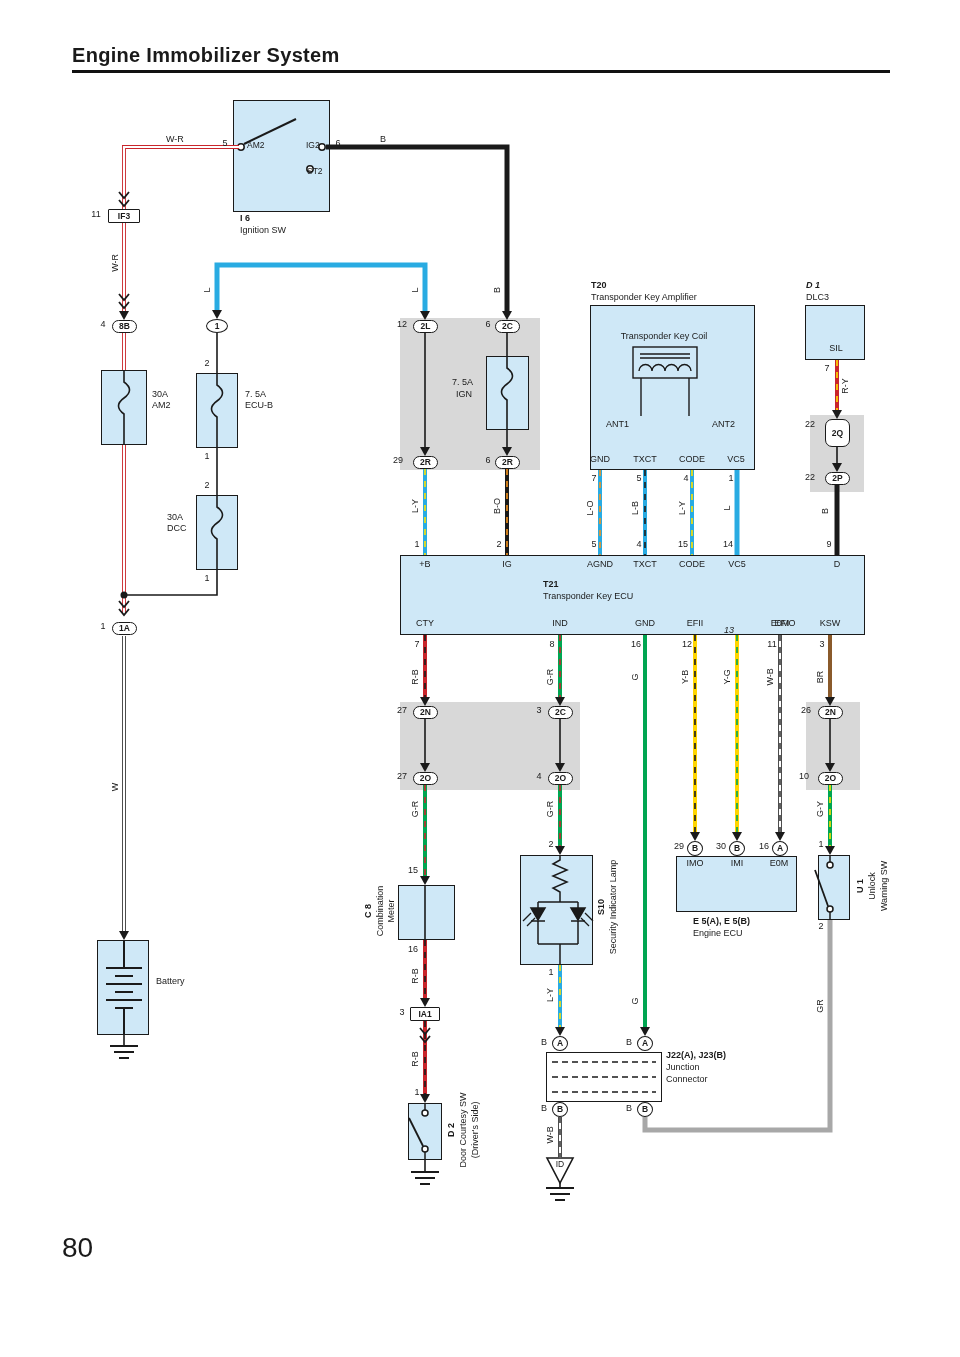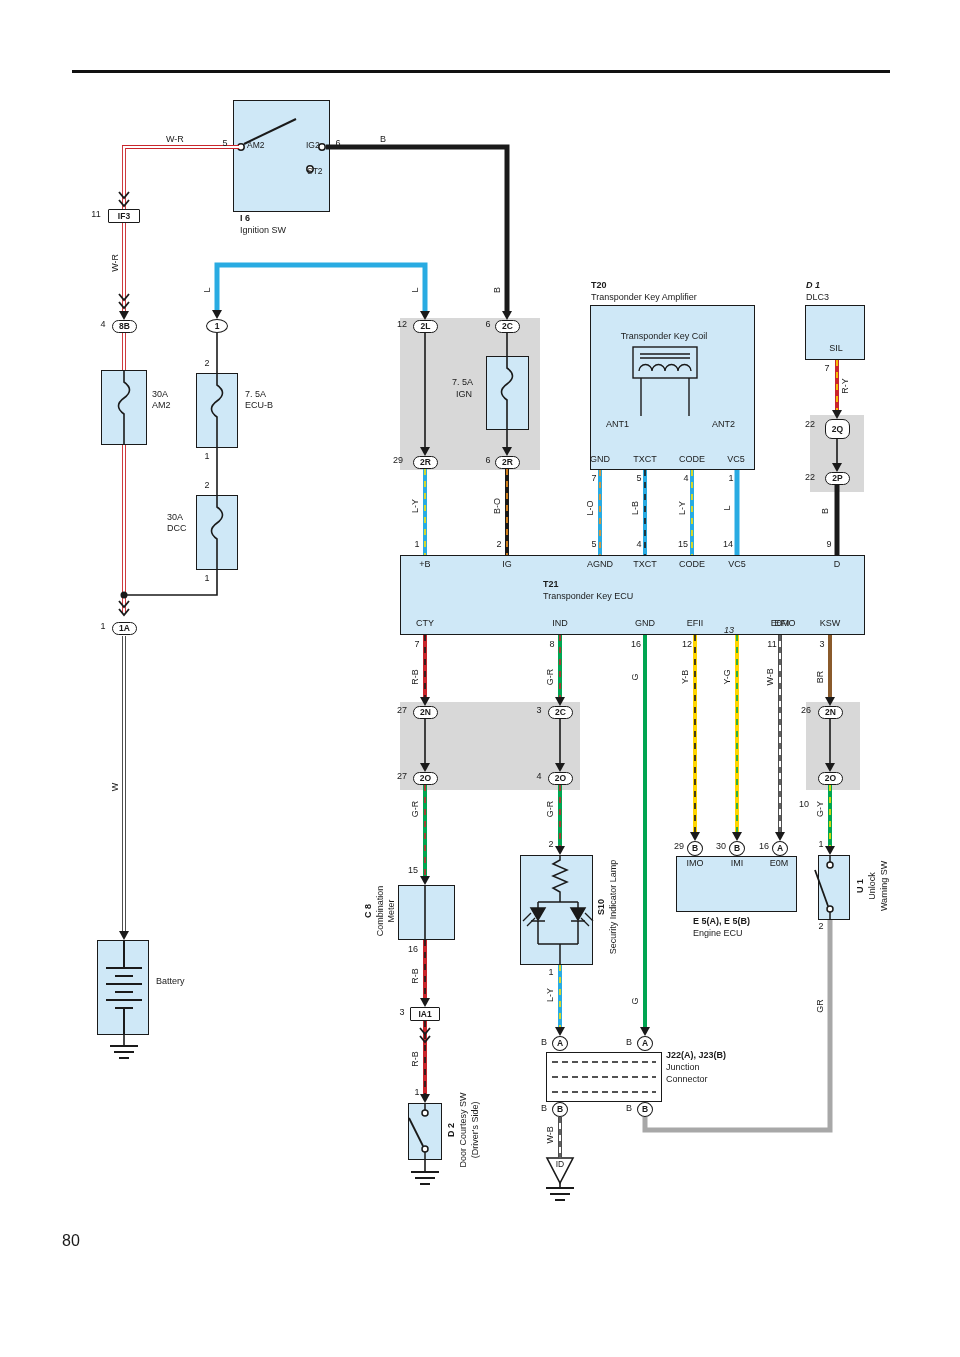--- a/index.html
+++ b/index.html
@@ -1,21 +1,21 @@
 <!DOCTYPE html>
 <html><head>
 <meta charset="utf-8">
 <style>
   *{box-sizing:border-box}
   html,body{margin:0;padding:0;background:#ffffff}
   body{font-family:"Liberation Sans",sans-serif;color:#1a1a1a}
   #page{position:relative;width:960px;height:1357px;background:#fff;overflow:hidden}
   #title{position:absolute;left:72px;top:44px;font-size:20px;font-weight:bold;letter-spacing:.3px}
   #title-rule{position:absolute;left:72px;top:70px;width:818px;height:3px;background:#111}
-  #page-number{position:absolute;left:62px;top:1232px;font-size:16px}
+  #page-number{position:absolute;left:62px;top:1232px;font-size:28px}
   #boxes-layer,#labels-layer{position:absolute;inset:0}
   #boxes-layer{z-index:1}
   #wire-layer{position:absolute;left:0;top:0;z-index:2;pointer-events:none}
   #labels-layer{z-index:3;pointer-events:none}
   .box{position:absolute}
   .box.component{background:#cfe8f7;border:1.4px solid #1a1a1a}
   .box.junction{background:#d8d8d8}
   .box.jc{background:#fff;border:1.6px solid #1a1a1a}
   .conn{position:absolute;background:#fff;border:1.5px solid #1a1a1a;font-size:8.5px;font-weight:bold;
         display:flex;align-items:center;justify-content:center;line-height:1}
@@ -23,20 +23,21 @@
   .conn.rect{border-radius:1px}
   .conn.circle,.conn.ellipse{border-radius:50%}
   .lbl{position:absolute;font-size:9px;line-height:1.1;white-space:nowrap}
   .vlbl{width:160px;text-align:center;transform:rotate(-90deg)}
   .bold{font-weight:bold}
 </style>
 </head>
 <body>
 
 <div id="page">
+  <div id="title">Engine Immobilizer System</div>
   <div id="title-rule"></div>
   <div id="page-number">80</div>
 
   <div id="boxes-layer">
       <div class="box junction" style="left: 400px; top: 318px; width: 140px; height: 152px;"></div>
       <div class="box junction" style="left: 400px; top: 702px; width: 180px; height: 88px;"></div>
       <div class="box junction" style="left: 810px; top: 415px; width: 54px; height: 77px;"></div>
       <div class="box junction" style="left: 806px; top: 702px; width: 54px; height: 88px;"></div>
       <div class="box component" style="left: 233px; top: 100px; width: 97px; height: 112px;"></div>
       <div class="box component" style="left: 101px; top: 370px; width: 46px; height: 75px;"></div>
@@ -328,21 +329,21 @@
     </svg>
 
   <div id="labels-layer">
       <div class="conn rect" style="left: 108px; top: 209px; width: 32px; height: 14px;">IF3</div>
       <div class="conn pill" style="left: 112px; top: 320px; width: 25px; height: 13px;">8B</div>
       <div class="conn ellipse" style="left: 206px; top: 319px; width: 22px; height: 14px;">1</div>
       <div class="conn pill" style="left: 413px; top: 320px; width: 25px; height: 13px;">2L</div>
       <div class="conn pill" style="left: 495px; top: 320px; width: 25px; height: 13px;">2C</div>
       <div class="conn pill" style="left: 413px; top: 456px; width: 25px; height: 13px;">2R</div>
       <div class="conn pill" style="left: 495px; top: 456px; width: 25px; height: 13px;">2R</div>
-      <div class="conn pill" style="left: 825px; top: 419px; width: 25px; height: 20px;">2Q</div>
+      <div class="conn pill" style="left: 825px; top: 419px; width: 25px; height: 28px;">2Q</div>
       <div class="conn pill" style="left: 825px; top: 472px; width: 25px; height: 13px;">2P</div>
       <div class="conn pill" style="left: 112px; top: 622px; width: 25px; height: 13px;">1A</div>
       <div class="conn pill" style="left: 413px; top: 706px; width: 25px; height: 13px;">2N</div>
       <div class="conn pill" style="left: 413px; top: 772px; width: 25px; height: 13px;">2O</div>
       <div class="conn pill" style="left: 548px; top: 706px; width: 25px; height: 13px;">2C</div>
       <div class="conn pill" style="left: 548px; top: 772px; width: 25px; height: 13px;">2O</div>
       <div class="conn pill" style="left: 818px; top: 706px; width: 25px; height: 13px;">2N</div>
       <div class="conn pill" style="left: 818px; top: 772px; width: 25px; height: 13px;">2O</div>
       <div class="conn rect" style="left: 410px; top: 1007px; width: 30px; height: 14px;">IA1</div>
       <div class="conn circle" style="left: 687px; top: 841px; width: 16px; height: 15px;">B</div>
@@ -383,21 +384,21 @@
       <div class="lbl" style="left: 636px; top: 640px; transform: translateX(-50%);">16</div>
       <div class="lbl" style="left: 687px; top: 640px; transform: translateX(-50%);">12</div>
       <div class="lbl" style="left: 729px; top: 626px; transform: translateX(-50%); font-style: italic;">13</div>
       <div class="lbl" style="left: 772px; top: 640px; transform: translateX(-50%);">11</div>
       <div class="lbl" style="left: 822px; top: 640px; transform: translateX(-50%);">3</div>
       <div class="lbl" style="left: 402px; top: 706px; transform: translateX(-50%);">27</div>
       <div class="lbl" style="left: 539px; top: 706px; transform: translateX(-50%);">3</div>
       <div class="lbl" style="left: 806px; top: 706px; transform: translateX(-50%);">26</div>
       <div class="lbl" style="left: 402px; top: 772px; transform: translateX(-50%);">27</div>
       <div class="lbl" style="left: 539px; top: 772px; transform: translateX(-50%);">4</div>
-      <div class="lbl" style="left: 804px; top: 772px; transform: translateX(-50%); margin-top: 28px;">10</div>
+      <div class="lbl" style="left: 804px; top: 772px; transform: translateX(-50%);">10</div>
       <div class="lbl" style="left: 413px; top: 866px; transform: translateX(-50%);">15</div>
       <div class="lbl" style="left: 413px; top: 945px; transform: translateX(-50%);">16</div>
       <div class="lbl" style="left: 551px; top: 840px; transform: translateX(-50%);">2</div>
       <div class="lbl" style="left: 551px; top: 968px; transform: translateX(-50%);">1</div>
       <div class="lbl" style="left: 679px; top: 842px; transform: translateX(-50%);">29</div>
       <div class="lbl" style="left: 721px; top: 842px; transform: translateX(-50%);">30</div>
       <div class="lbl" style="left: 764px; top: 842px; transform: translateX(-50%);">16</div>
       <div class="lbl" style="left: 821px; top: 840px; transform: translateX(-50%);">1</div>
       <div class="lbl" style="left: 821px; top: 922px; transform: translateX(-50%);">2</div>
       <div class="lbl" style="left: 402px; top: 1008px; transform: translateX(-50%);">3</div>

